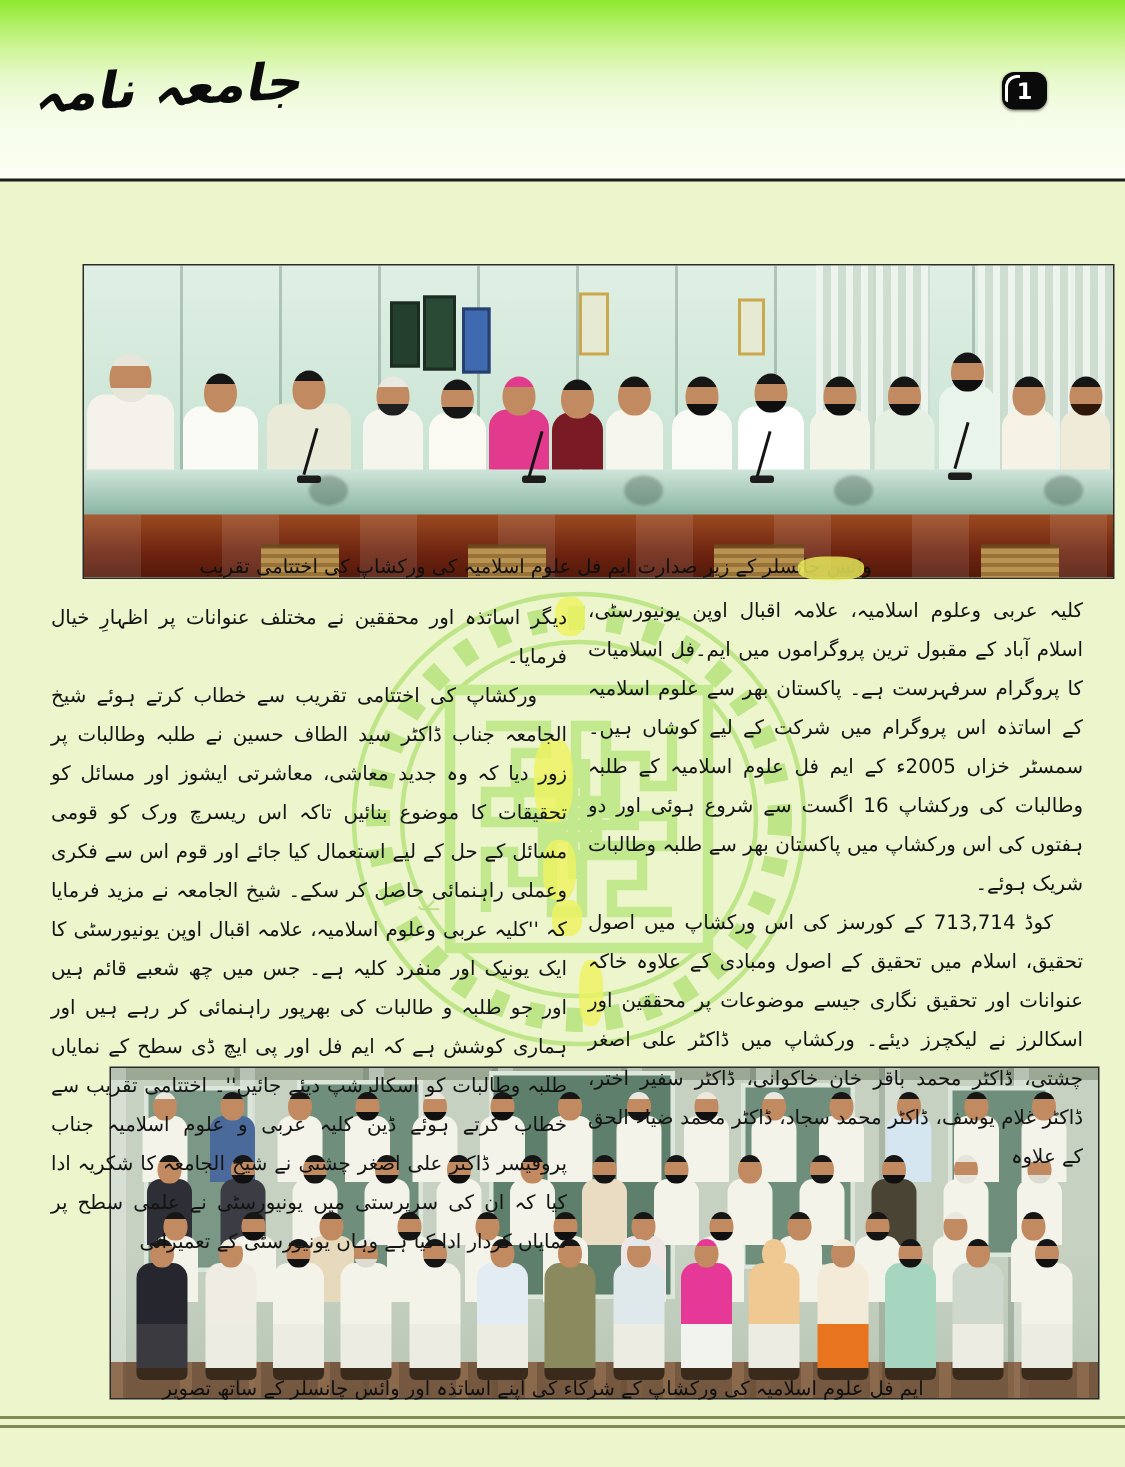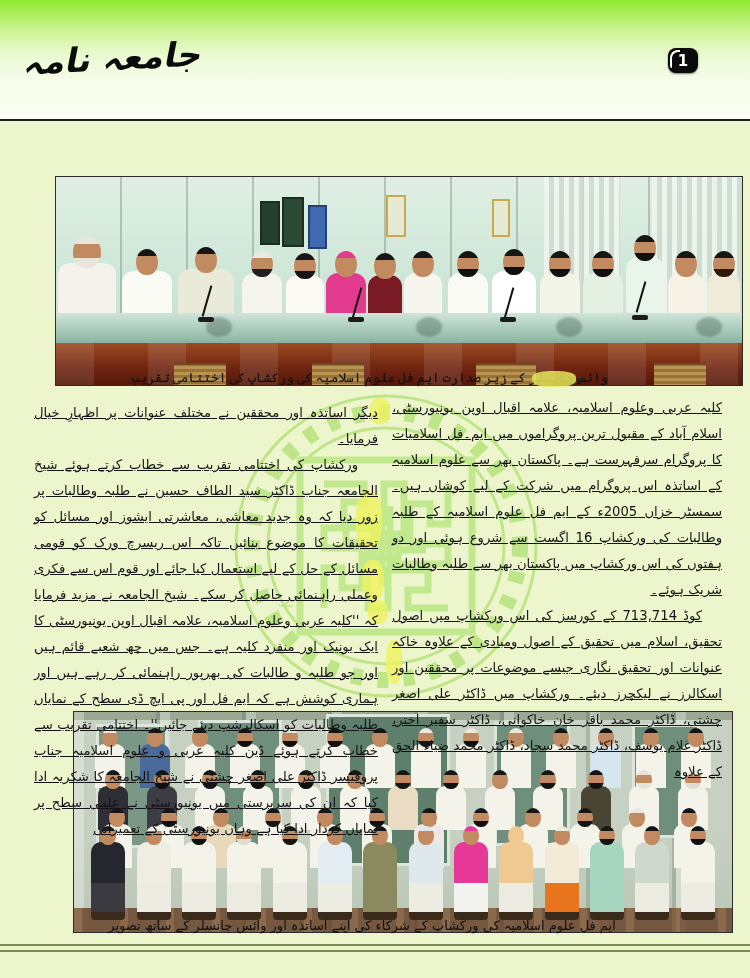--- a/index.html
+++ b/index.html
@@ -70,21 +70,21 @@
 
   
   .cap{position:absolute;text-align:center;font-size:13px;color:#101010;}
   .article{position:absolute;left:28px;right:28px;top:395px;z-index:2;}
   .cols{display:flex;gap:14px;}
   .col{font-size:13.2px;line-height:26px;text-align:justify;}
   .colR{width:330px;}
   .colL{width:344px;padding-top:5px;}
   .headline{font-size:19px;font-weight:bold;color:#2438c8;border-bottom:2px solid #2a3ecb;
             padding-bottom:5px;margin:0 0 6px 0;line-height:24px;}
-  .col p{margin:0;text-decoration:underline;}
+  .col p{margin:0;}
   .indent{text-indent:20px;}
 
   
   .seal{position:absolute;left:228px;top:388px;z-index:1;opacity:.55;pointer-events:none;}
   .blob{position:absolute;background:#eef25e;opacity:.8;border-radius:40%;z-index:1;}
 
   
   .rule{position:absolute;left:0;right:0;top:944px;height:4px;
         border-top:2px solid #7c8c54;border-bottom:2px solid #7c8c54;}
 </style>
@@ -137,21 +137,21 @@
     <span class="mic" style="left:150px;top:108px;"></span>
     <span class="micb" style="left:142px;top:140px;"></span>
     <span class="mic" style="left:300px;top:110px;"></span>
     <span class="micb" style="left:292px;top:140px;"></span>
     <span class="mic" style="left:452px;top:110px;"></span>
     <span class="micb" style="left:444px;top:140px;"></span>
     <span class="mic" style="left:584px;top:104px;"></span>
     <span class="micb" style="left:576px;top:138px;"></span>
   </figure>
 
-  <div class="cap" style="left:27px;top:370px;width:686px;font-family:Liberation Serif, serif;">وائس چانسلر کے زیر صدارت ایم فل علوم اسلامیہ کی ورکشاپ کی اختتامی تقریب</div>
+  <div class="cap" style="left:14px;top:370px;width:686px;">وائس چانسلر کے زیر صدارت ایم فل علوم اسلامیہ کی ورکشاپ کی اختتامی تقریب</div>
 
   <svg class="seal" width="316" height="316" viewBox="-158 -158 316 316">
     <g stroke="#98d952" fill="none">
       <circle r="150" stroke-width="3"></circle>
       <circle r="118" stroke-width="3"></circle>
       <circle r="134" stroke-width="16" stroke-dasharray="11 15"></circle>
       <g stroke-width="7" stroke="#a2e05e">
         <rect x="-86" y="-86" width="172" height="172"></rect>
         <path d="M-62,-62 h40 v18 h-20 v20 h40 v-38 h20 v58 h-58 v-20"></path>
         <path d="M62,-62 v40 h-18 v-20 h-20 v40 h38 v20 h-58 v-58"></path>

